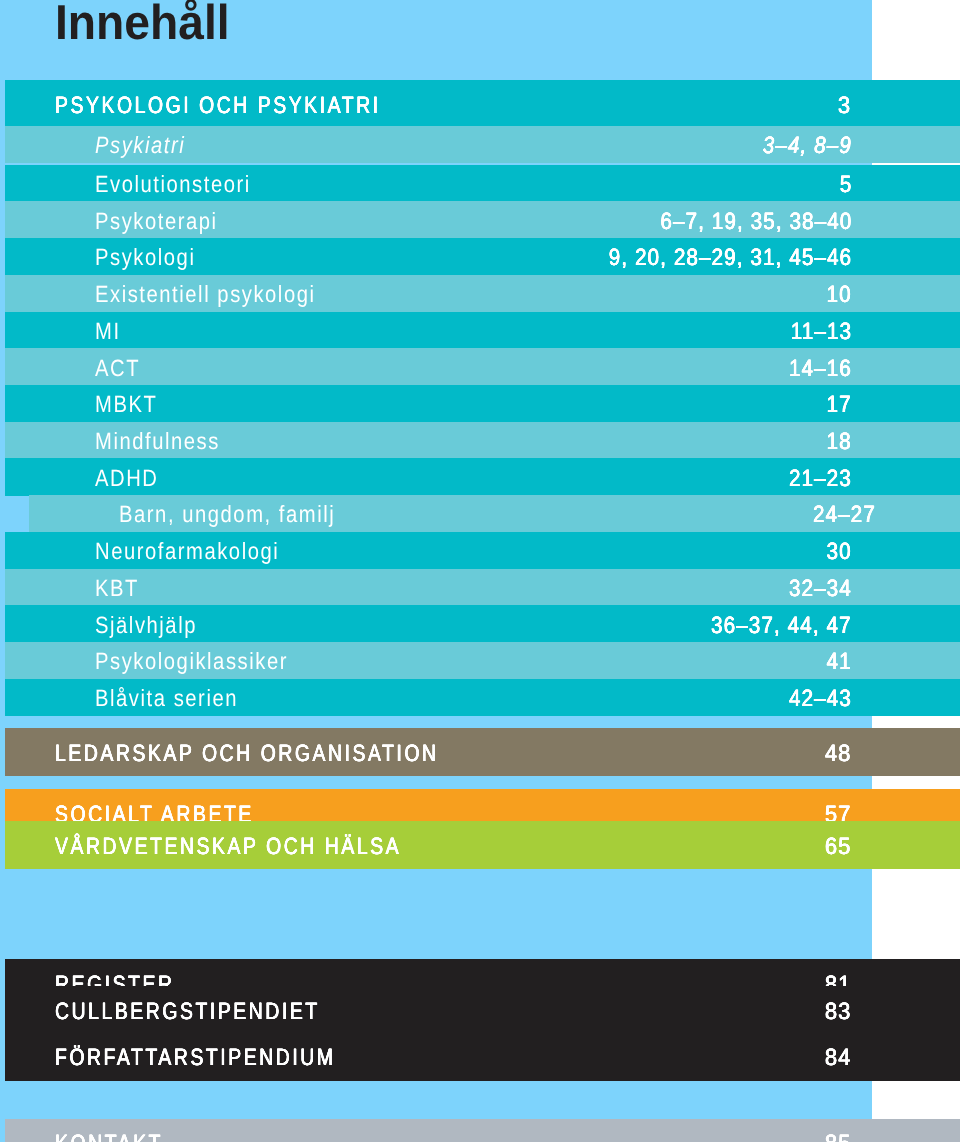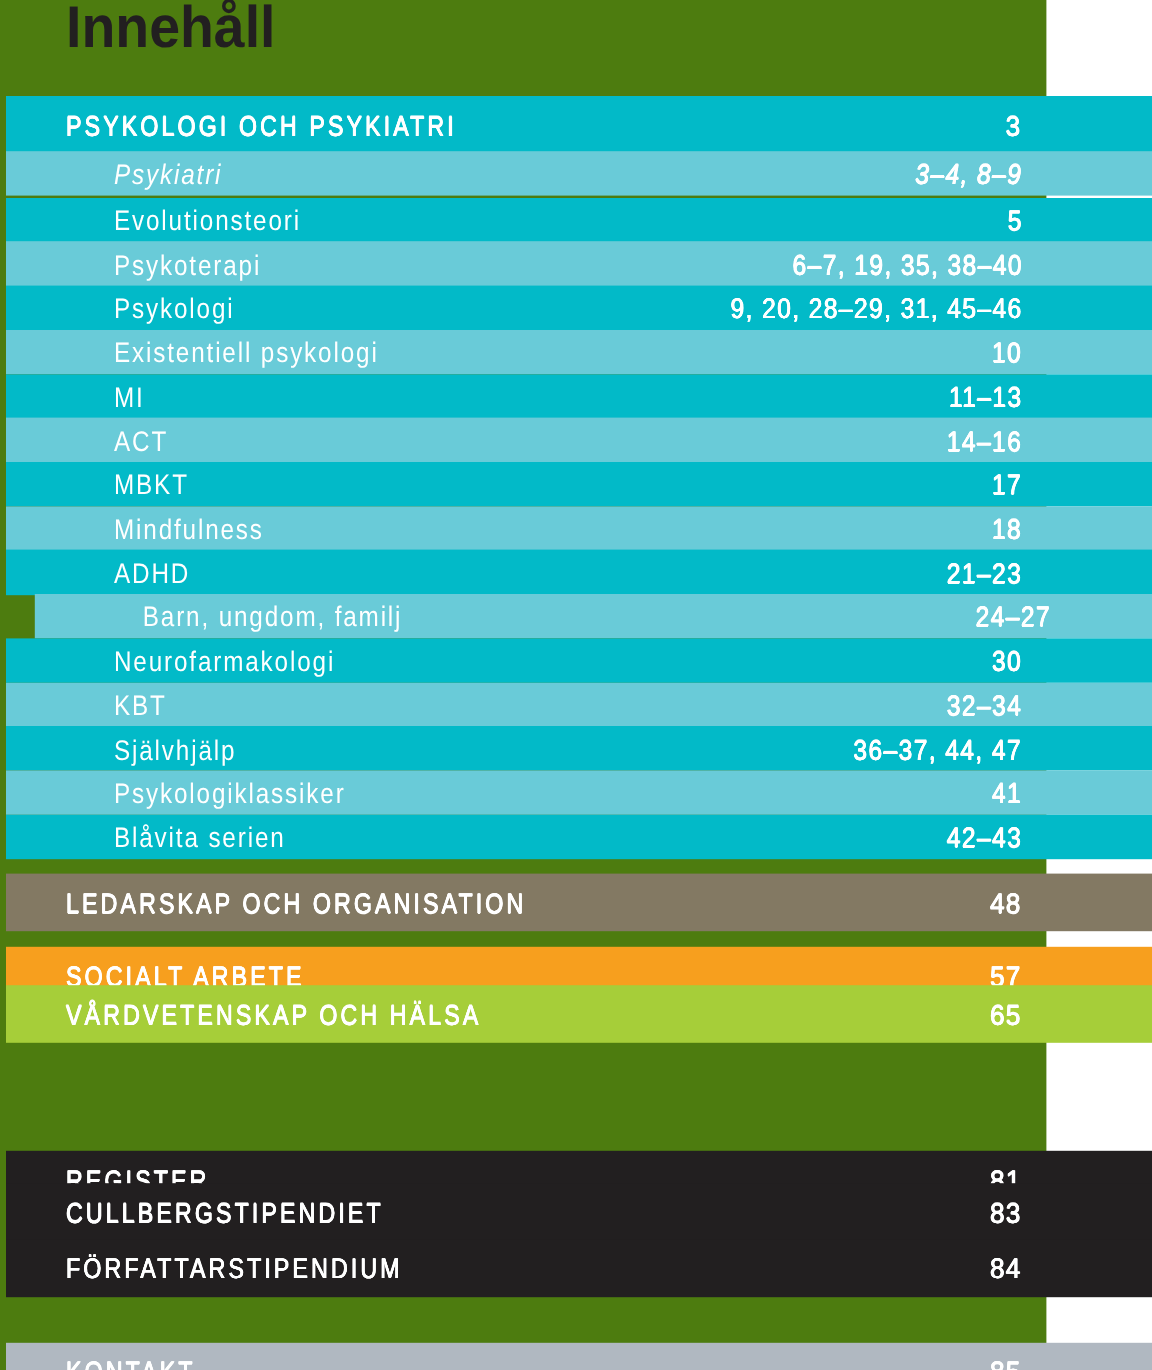--- a/index.html
+++ b/index.html
@@ -4,21 +4,21 @@
 <title>Innehall</title>
 <style>
   html, body { margin:0; padding:0; background:#ffffff; }
   body {
     width:960px; height:1142px;
     font-family:"Liberation Sans", sans-serif;
     overflow:hidden;
     text-rendering:geometricPrecision;
     -webkit-font-smoothing:antialiased;
   }
-  .page { position:relative; width:872px; height:1142px; background:#4d7c0f; }
+  .page { position:relative; width:872px; height:1142px; background:#7dd3fc; }
 
   .page-title {
     position:absolute;
     left:55px;
     top:-6.8px;
     height:60px;
     line-height:60px;
     font-size:49px;
     font-weight:bold;
     color:#221f20;

